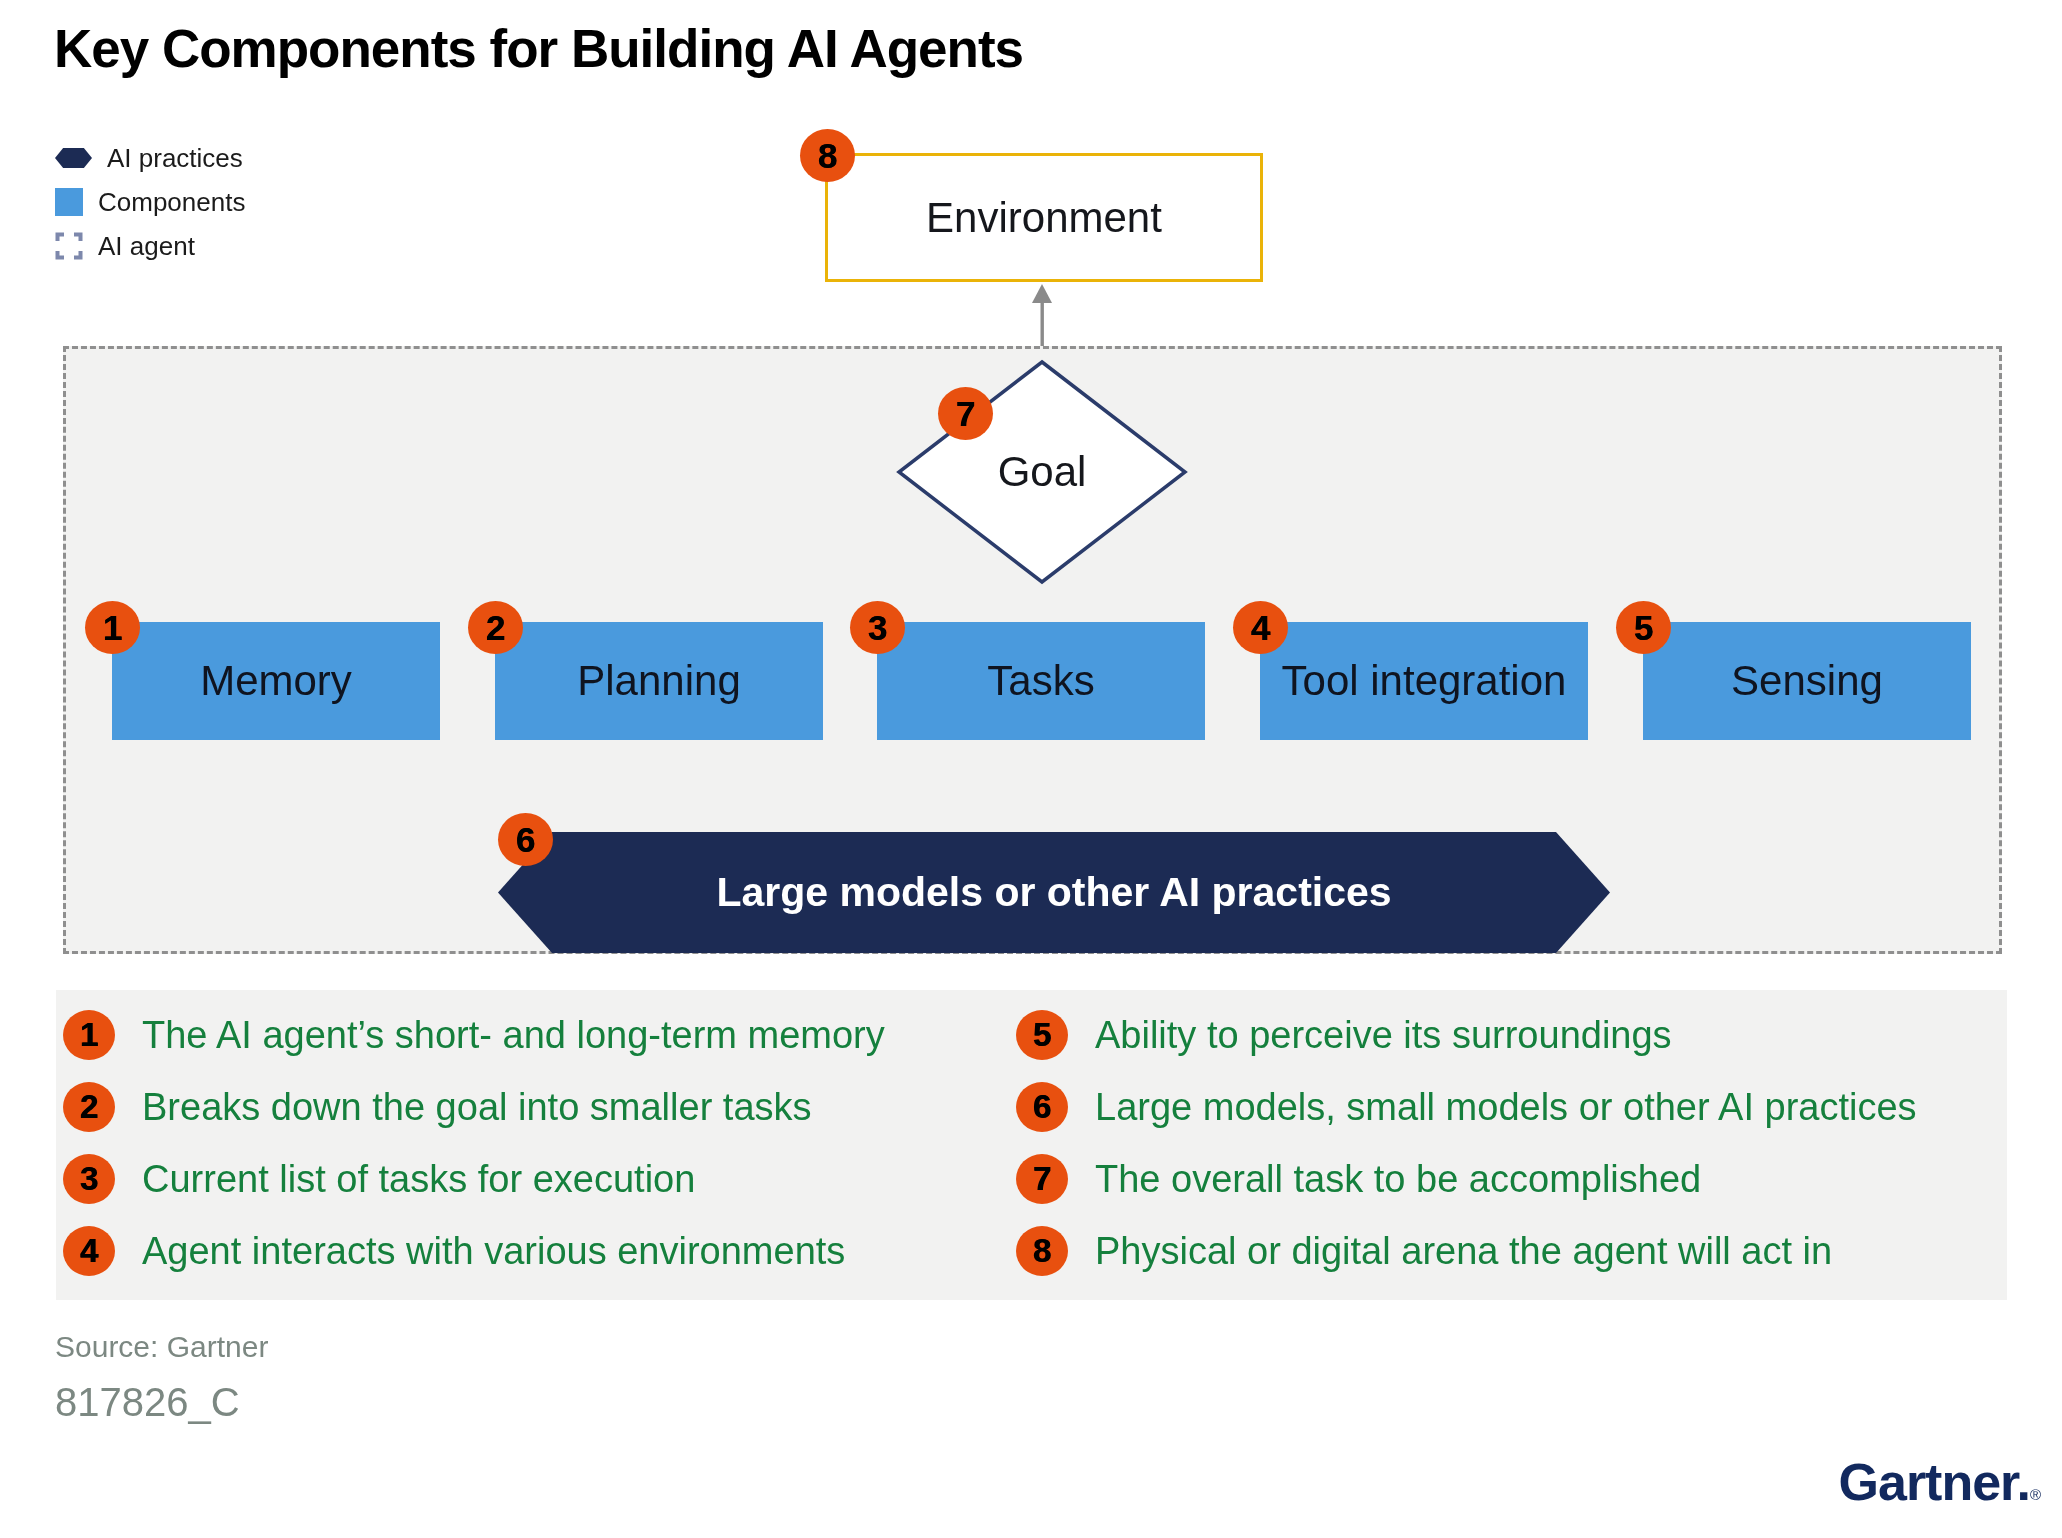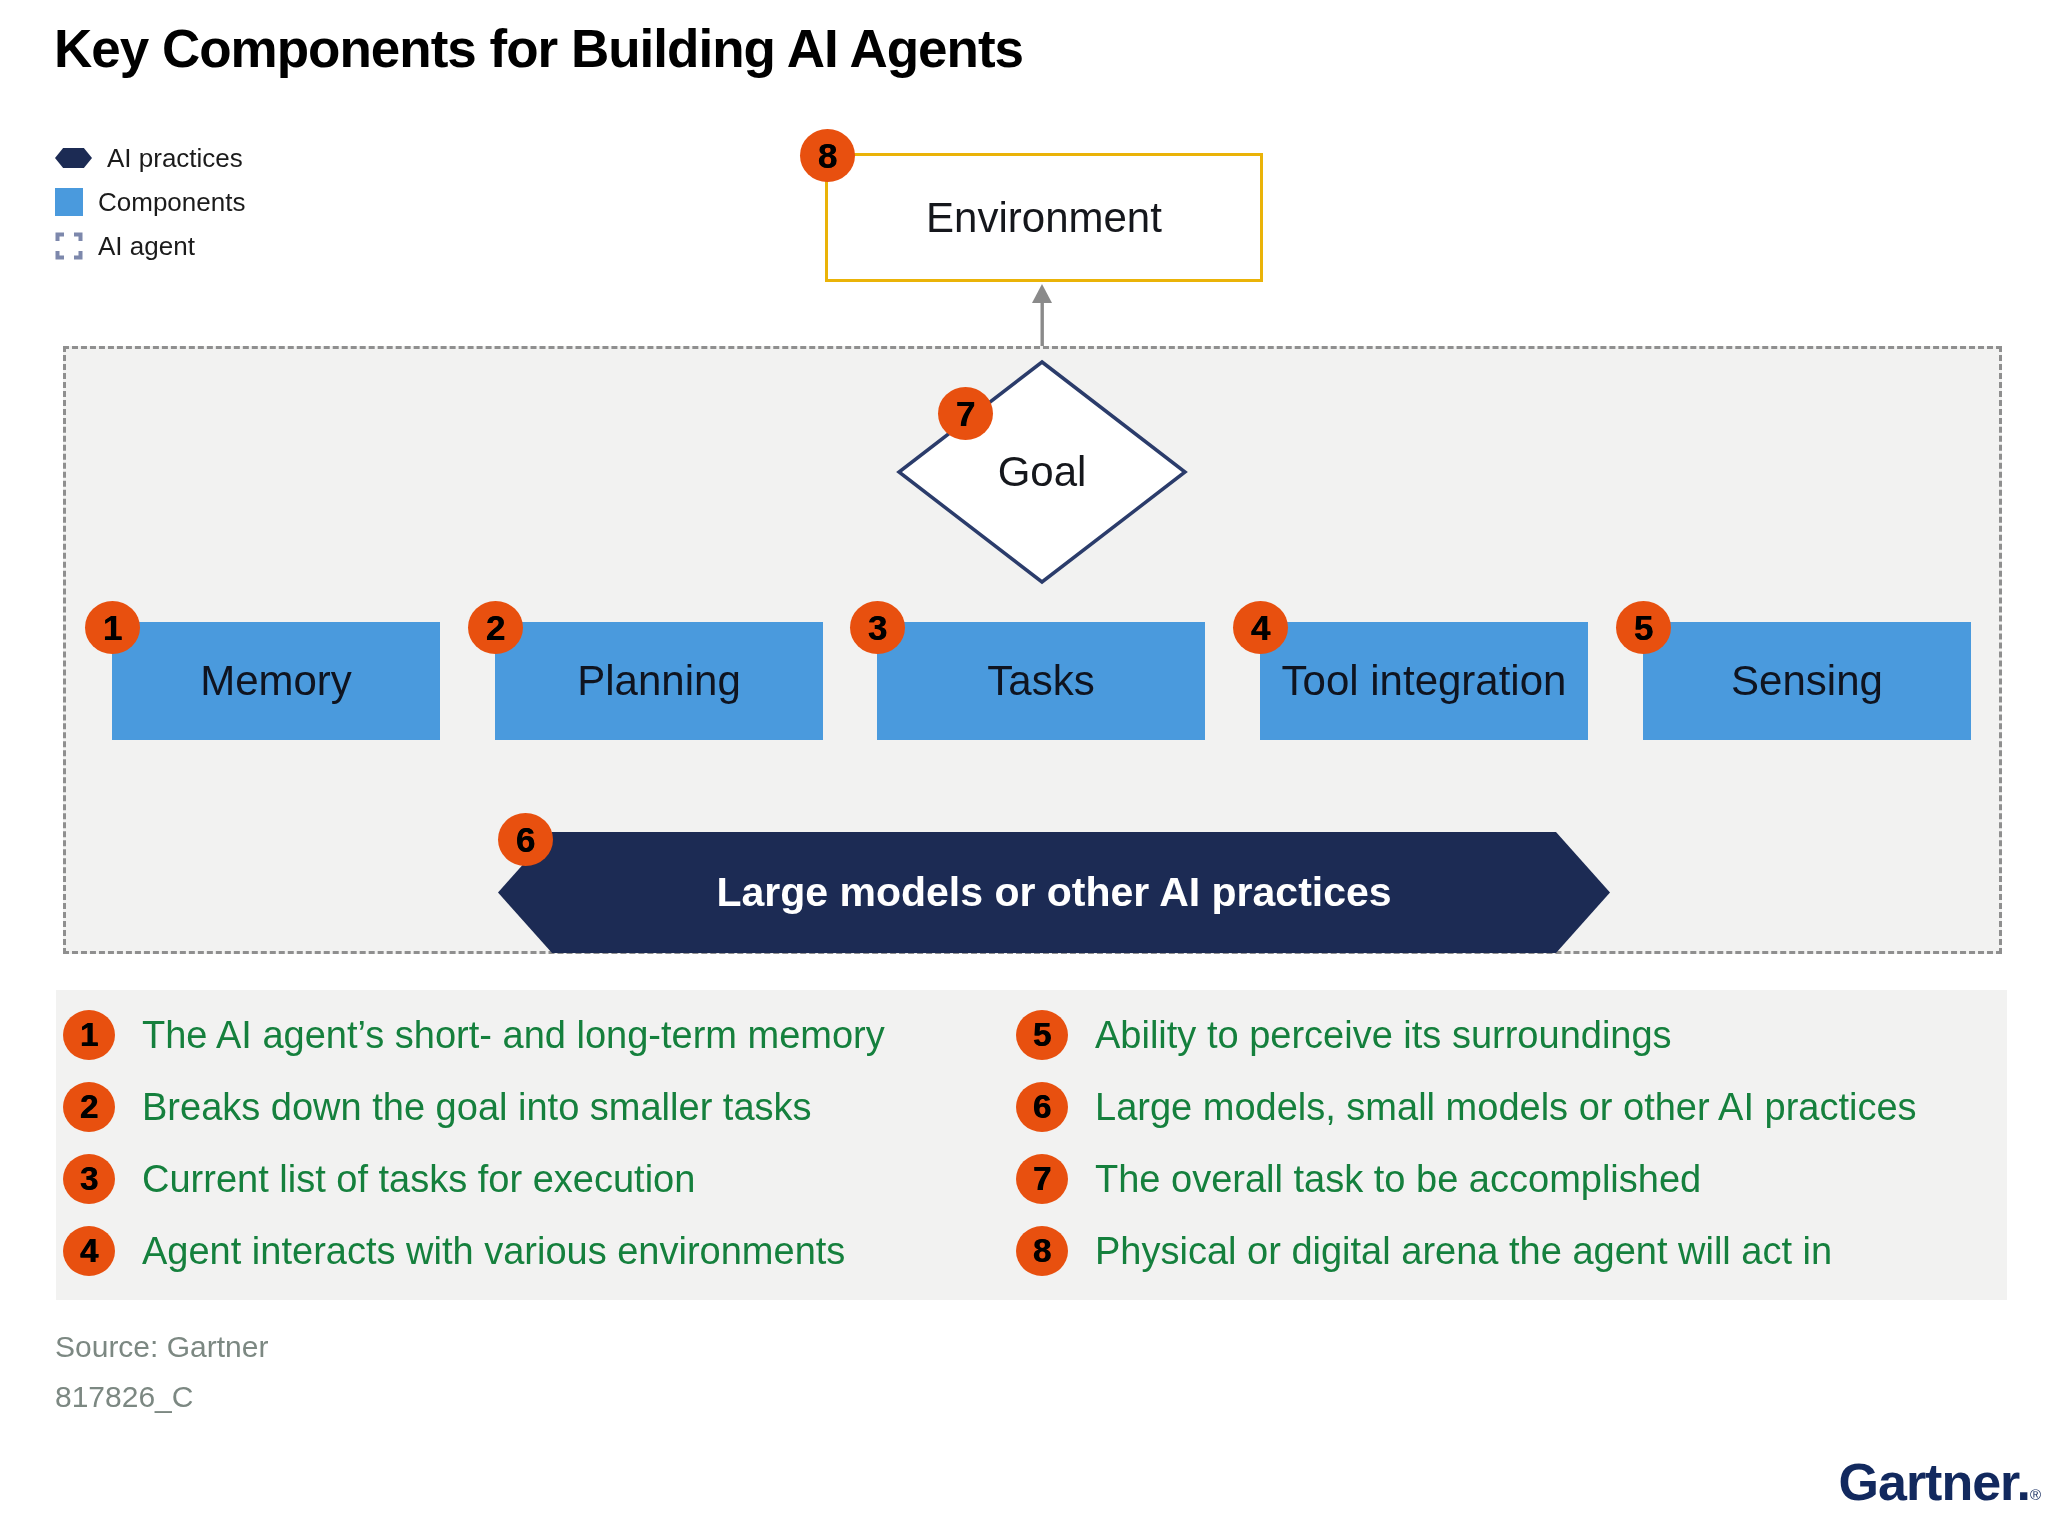--- a/index.html
+++ b/index.html
@@ -70,21 +70,21 @@
   .banner .badge-abs{left:0;top:1px;}
   
   .notes-panel{position:absolute;left:56px;top:990px;width:1951px;height:310px;background:#F2F2F1;}
   .notes-col{position:absolute;top:20px;}
   .notes-col-1{left:7px;}
   .notes-col-2{left:960px;}
   .note-item{display:flex;align-items:center;gap:27px;margin-bottom:22px;}
   .note-text{font-size:38px;color:#15803d;white-space:nowrap;}
   
   .source-line{position:absolute;left:55px;top:1330px;font-size:30px;color:#7C8882;}
-  .doc-code{position:absolute;left:55px;top:1380px;font-size:30px;color:#7C8882;}
+  .doc-code{position:absolute;left:55px;top:1380px;font-size:40px;color:#7C8882;}
   .gartner-logo{
     position:absolute;right:22px;top:1452px;font-size:52px;font-weight:700;
     color:#12295E;letter-spacing:-1px;
   }
   .reg-mark{font-size:15px;font-weight:400;vertical-align:baseline;}
 </style>
 </head>
 <body>
 
 <div id="canvas">

